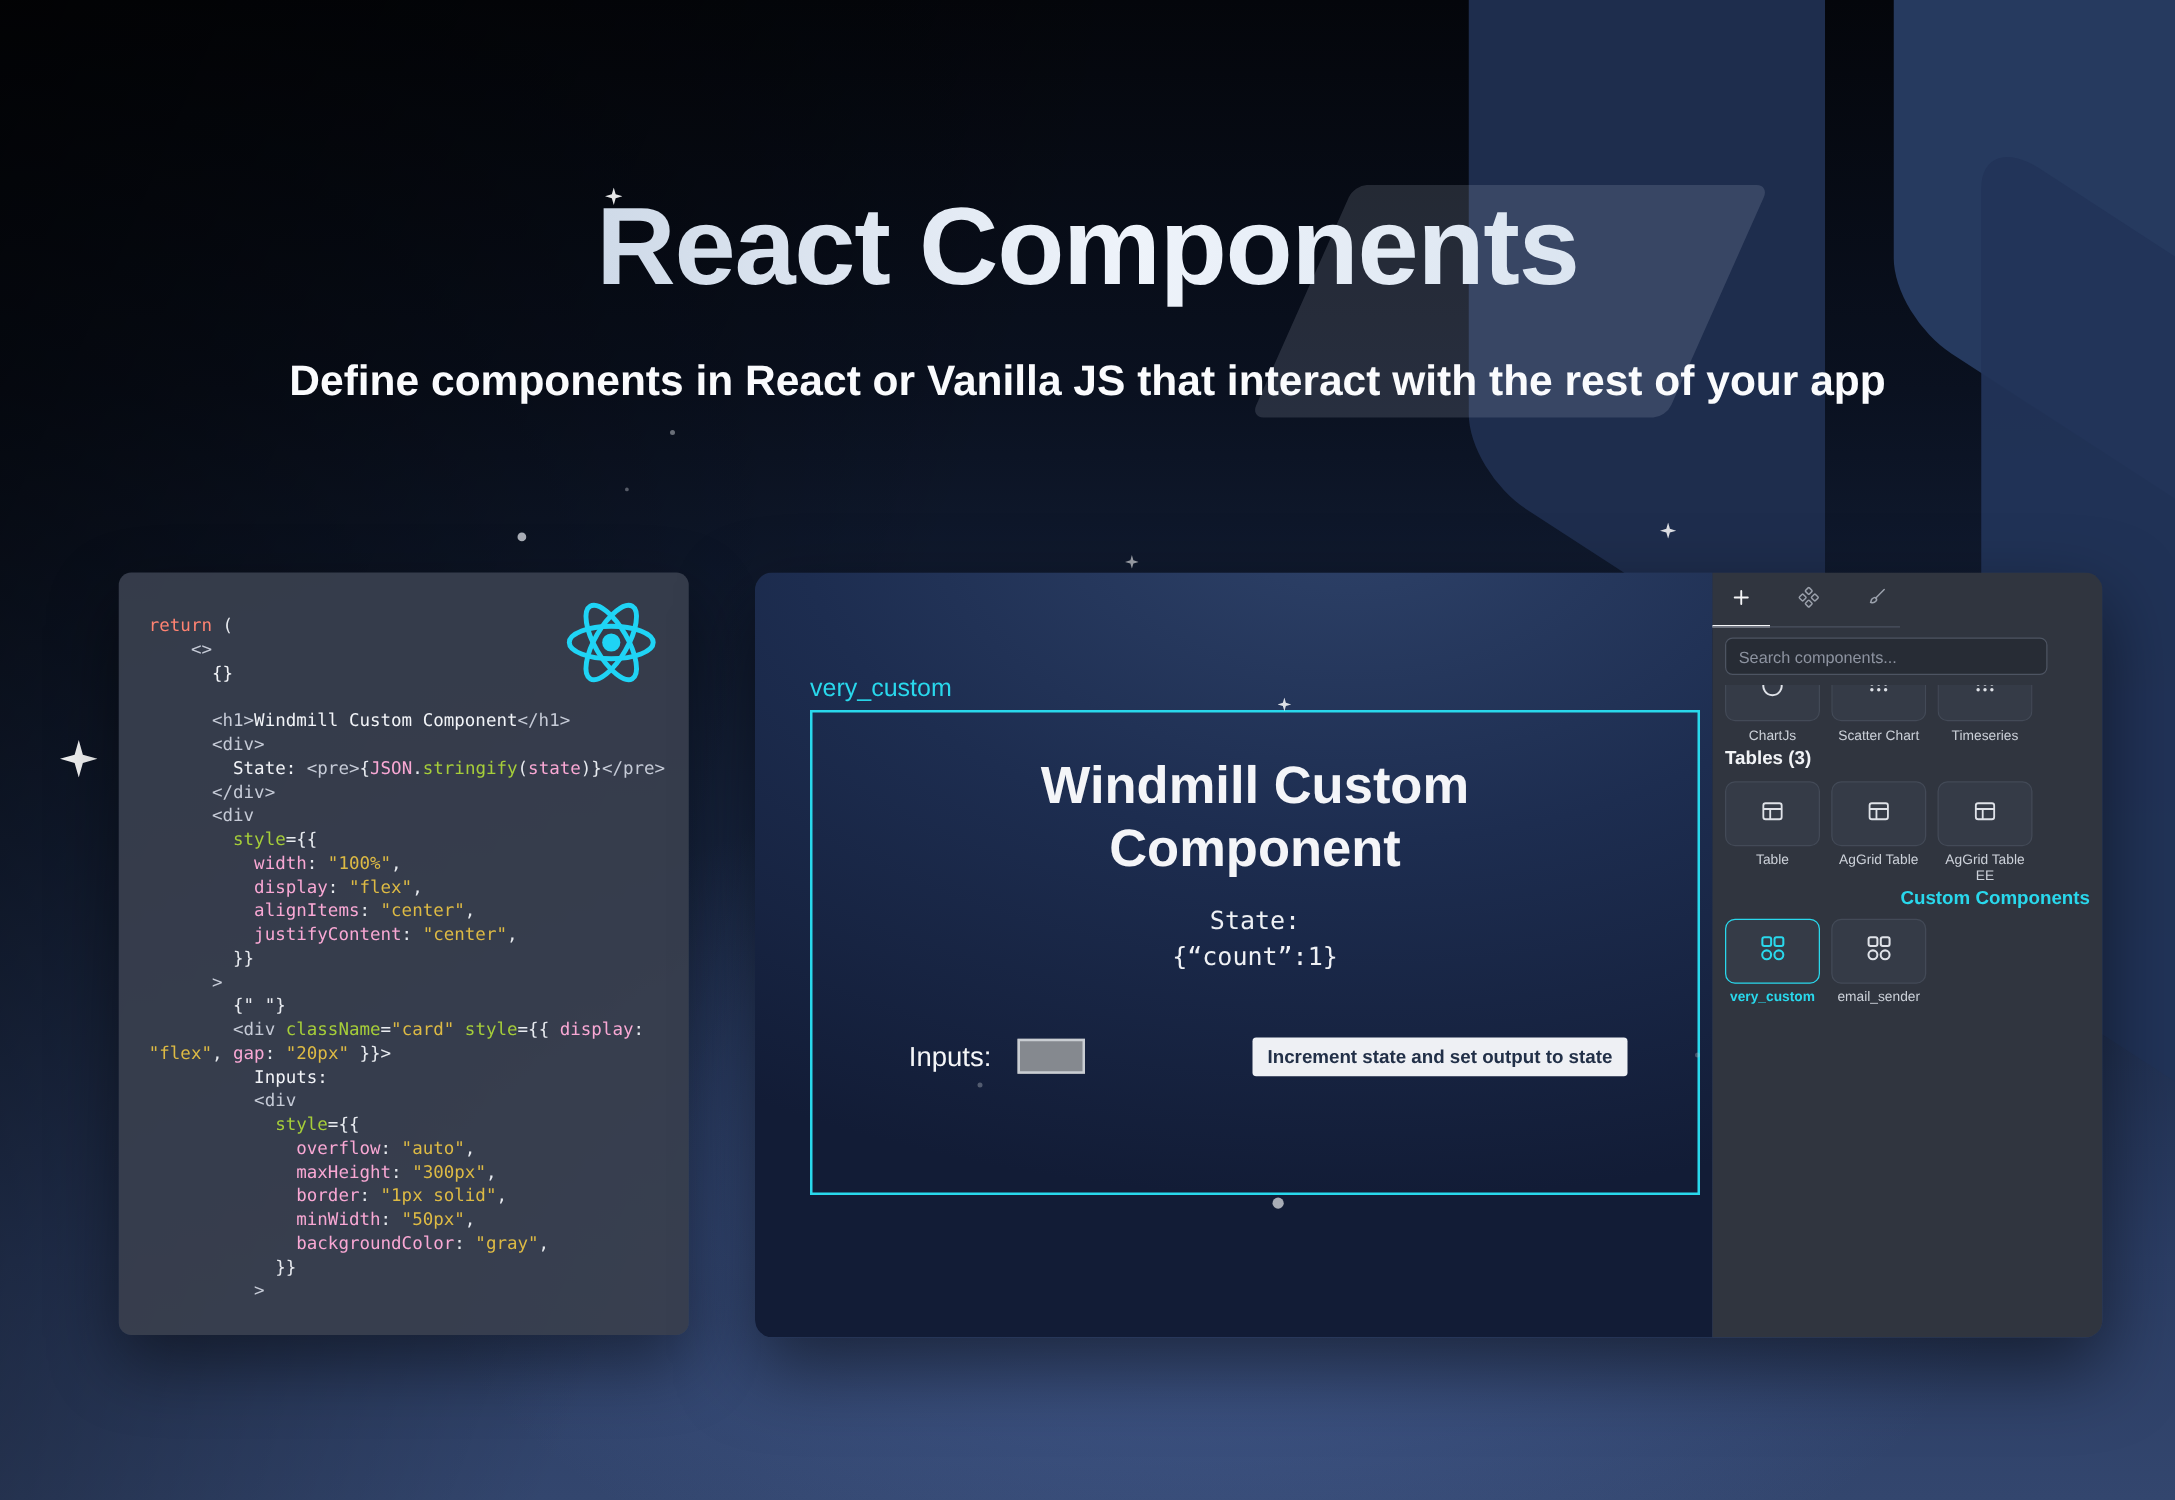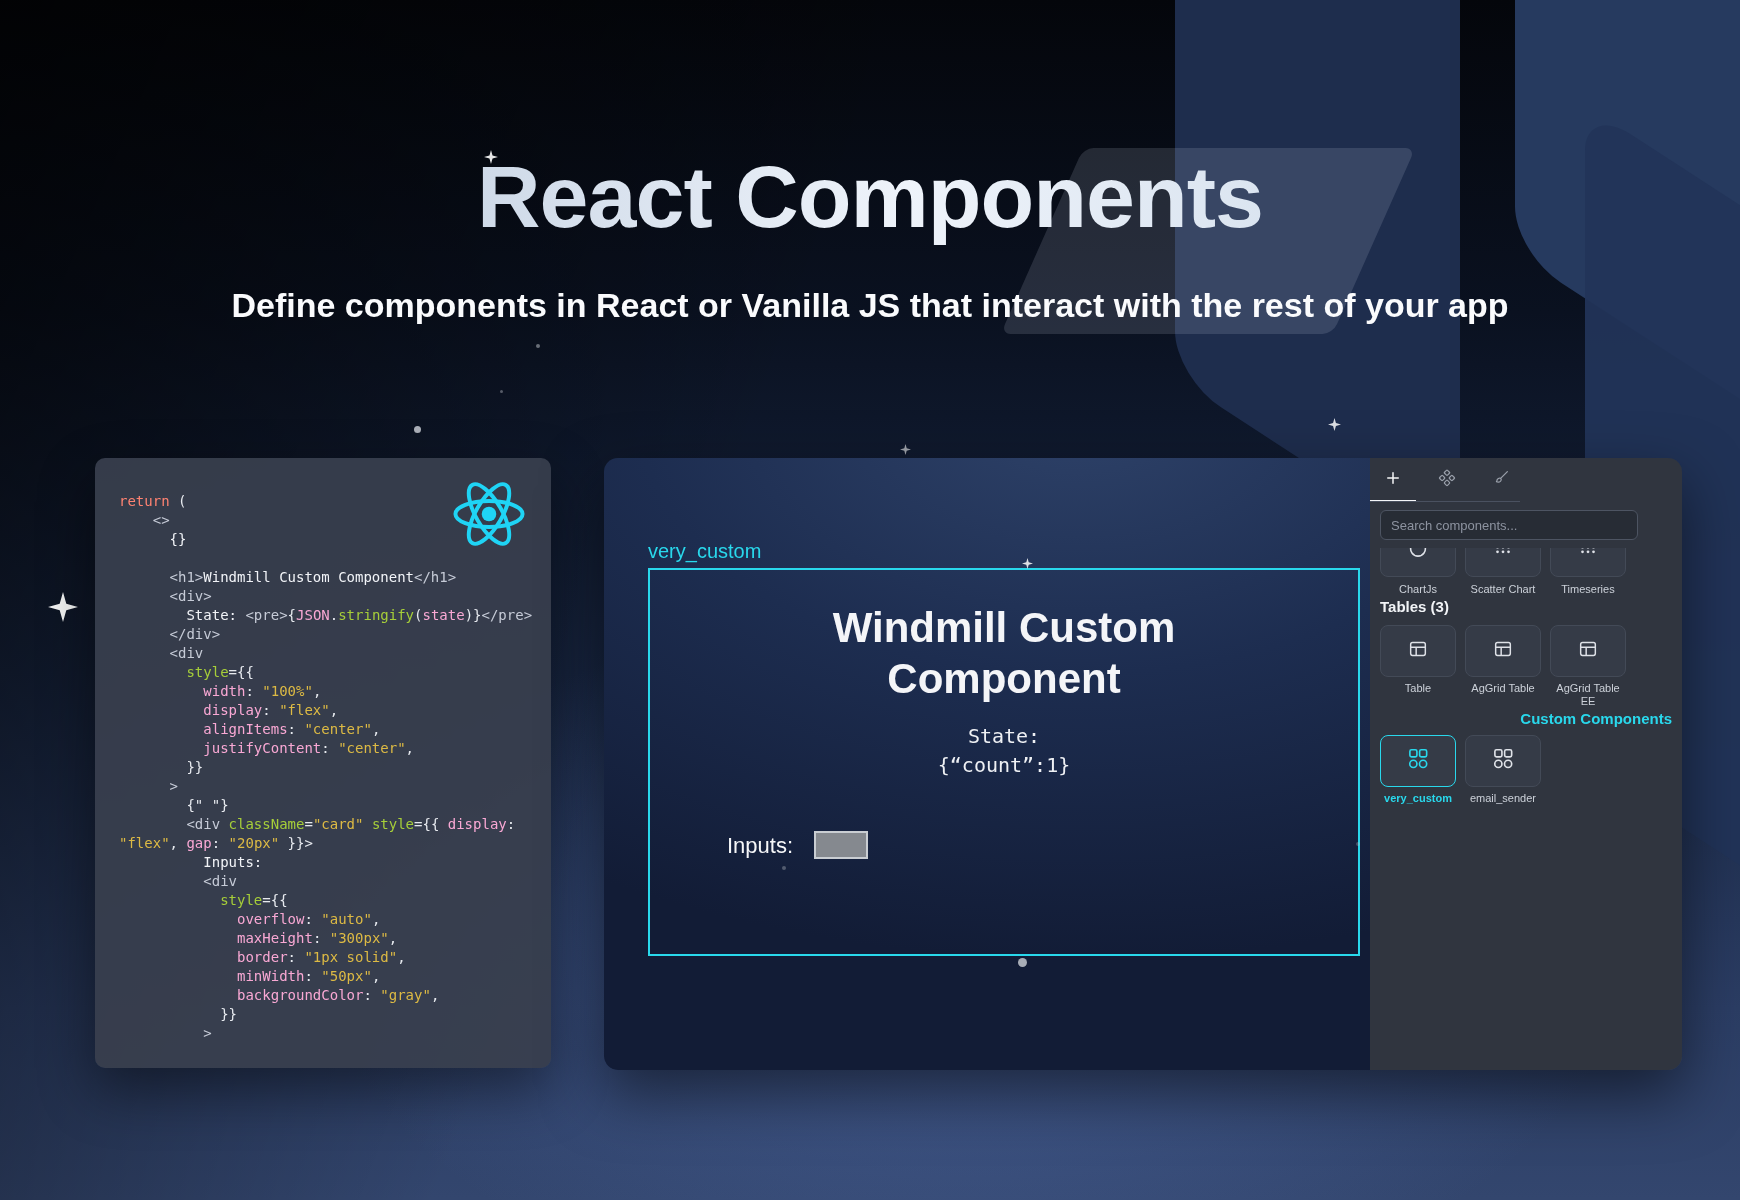--- a/index.html
+++ b/index.html
@@ -115,20 +115,21 @@
   <div id="app-canvas">
     <div id="comp-label">very_custom</div>
     <div id="comp-frame">
       <div id="comp-heading">Windmill Custom Component</div>
       <div id="state-block">
         <div>State:</div>
         <div>{“count”:1}</div>
       </div>
       <div id="inputs-label">Inputs:</div>
       <div id="inputs-box"></div>
+      <button id="inc-btn">Increment state and set output to state</button>
     </div>
     <div id="handle-dot"></div>
   </div>
   <div id="sidebar">
     <div id="sidebar-tabs">
       <div id="tabs-underline"></div>
       <div id="tabs-divider"></div>
     <span class="tab active">
           <span><svg viewBox="0 0 24 24" width="18" height="18" fill="none" stroke="currentColor" stroke-width="2" stroke-linecap="round">
               <path d="M12 5v14M5 12h14"></path>

